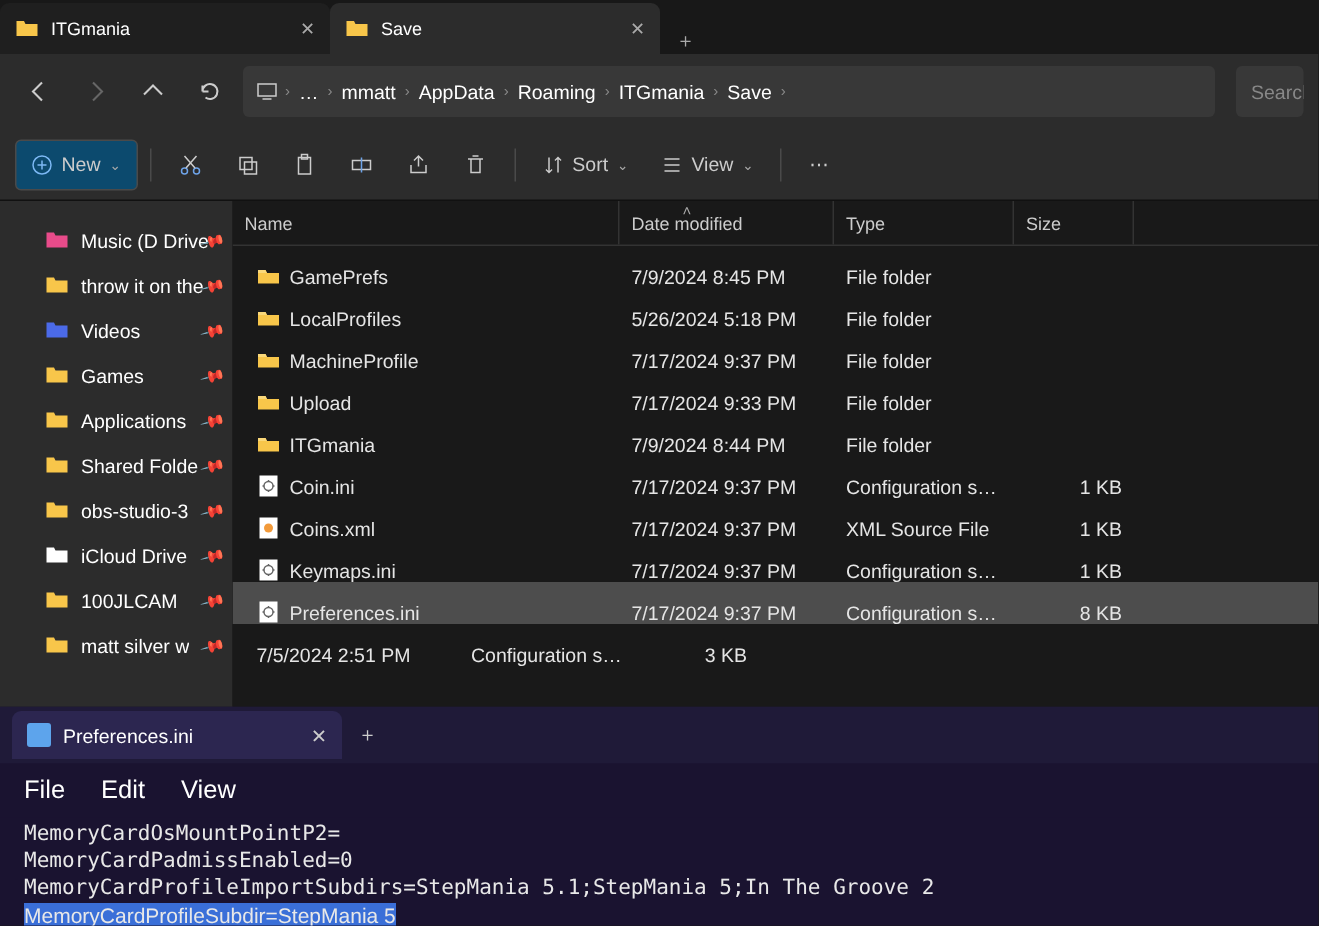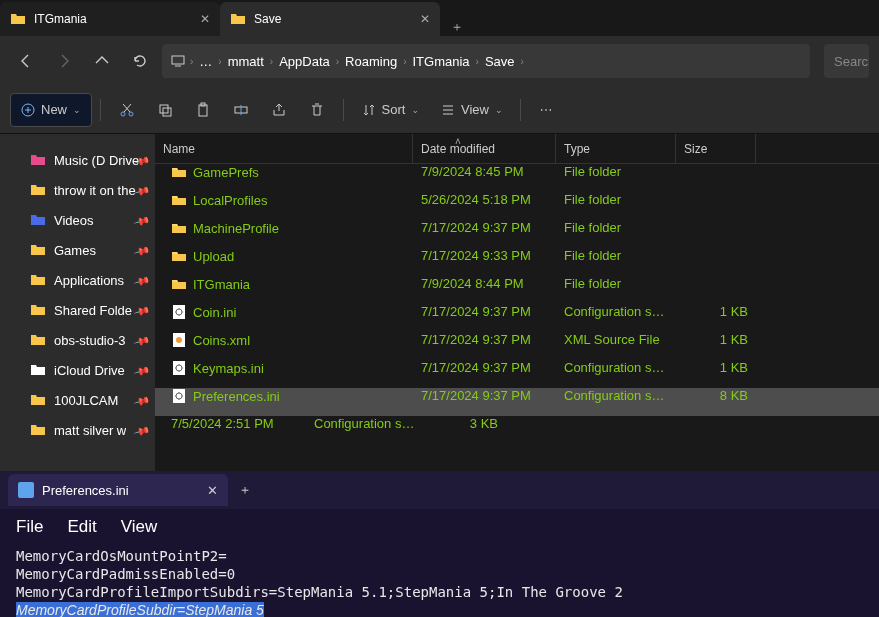--- a/index.html
+++ b/index.html
@@ -14,49 +14,49 @@
 .newtab { width:34px; display:flex; align-items:center; justify-content:center; color:#aaa; cursor:pointer; }
 .addressbar { display:flex; align-items:center; background:#2c2c2c; height:50px; padding:0 10px; gap:6px; }
 .navbtn { width:32px; height:32px; display:flex; align-items:center; justify-content:center; color:#ccc; border-radius:4px; cursor:pointer; }
 .navbtn.disabled { color:#666; }
 .path { flex:1; display:flex; align-items:center; background:#383838; border-radius:4px; height:34px; padding:0 8px; gap:4px; overflow:hidden; }
 .path-seg { color:#fff; font-size:13px; padding:0 2px; cursor:pointer; }
 .path-chev { color:#888; font-size:10px; }
 .search { width:45px; background:#383838; border-radius:4px; height:34px; display:flex; align-items:center; padding:0 10px; color:#888; margin-left:8px; overflow:hidden; }
 .toolbar { display:flex; align-items:center; background:#2c2c2c; height:48px; padding:0 10px; gap:2px; border-bottom:1px solid #111; }
 .tbtn { height:34px; padding:0 10px; display:flex; align-items:center; gap:6px; color:#ccc; border-radius:4px; cursor:pointer; }
-.tbtn.newbtn { border:1px solid #4a4a4a; background:#0f172a; }
+.tbtn.newbtn { border:1px solid #4a4a4a; background:#0c4a6e; }
 .tsep { width:1px; height:22px; background:#4a4a4a; margin:0 6px; }
 .chev-small { font-size:9px; color:#aaa; }
 .main { display:flex; height:337px; background:#191919; }
 .sidebar { width:155px; background:#2c2c2c; overflow:hidden; padding:4px 0; }
 .sb-item { display:flex; align-items:flex-end; height:30px; padding:0 8px 0 30px; gap:8px; position:relative; cursor:pointer; font-size:13px; white-space:nowrap; }
 .sb-pin { position:absolute; right:6px; color:#888; font-size:11px; transform:rotate(30deg); }
 .filelist { flex:1; background:#191919; overflow:hidden; }
 .fl-header { display:flex; height:30px; align-items:center; border-bottom:1px solid #333; font-size:12px; color:#ccc; }
 .fl-header > div { border-right:1px solid #333; height:100%; display:flex; align-items:center; padding:0 8px; }
 .col-name { width:258px; }
 .col-date { width:143px; }
 .col-type { width:120px; }
 .col-size { width:80px; justify-content:flex-start; }
 .sort-ind { position:absolute; left:300px; top:2px; color:#aaa; font-size:10px; }
-.fl-row { display:flex; height:28px; align-items:flex-start; font-size:13px; color:#84cc16; padding-left:8px; }
+.fl-row { display:flex; height:28px; align-items:flex-end; font-size:13px; color:#e5e5e5; padding-left:8px; }
 .fl-row.selected { background:#4d4d4d; }
 .fl-row > div { padding:0 8px; overflow:hidden; text-overflow:ellipsis; white-space:nowrap; }
 .r-name { width:250px; display:flex; align-items:center; gap:6px; }
 .r-date { width:143px; }
 .r-type { width:120px; }
 .r-size { width:80px; text-align:right; }
 .editor { background:#1a1330; height:146px; }
 .ed-tabs { display:flex; background:#1f1a38; height:38px; align-items:center; padding-left:8px; }
 .ed-tab { display:flex; align-items:center; background:#2c2650; height:32px; border-radius:6px 6px 0 0; padding:0 10px; gap:8px; width:220px; }
 .ed-doc-icon { width:16px; height:16px; background:#5da4ec; border-radius:2px; }
 .ed-menu { display:flex; gap:24px; padding:8px 16px; font-size:17px; background:#1a1330; }
 .ed-content { font-family:Consolas,monospace; font-size:14px; padding:2px 16px; color:#e8e8e8; line-height:18px; background:#1a1330; white-space:pre; }
-.hl { background:#3a6fd8;font-style:italic; }
+.hl { background:#3a6fd8; }
 svg { display:block; }
 </style>
 </head>
 <body>
 
 <div class="tabs">
   <div class="tab inactive">
     <svg class="folder-icon" viewBox="0 0 16 16">
         <path fill="#f8c64a" d="M1 3h5l1 2h8v8H1z"></path>
       </svg>

